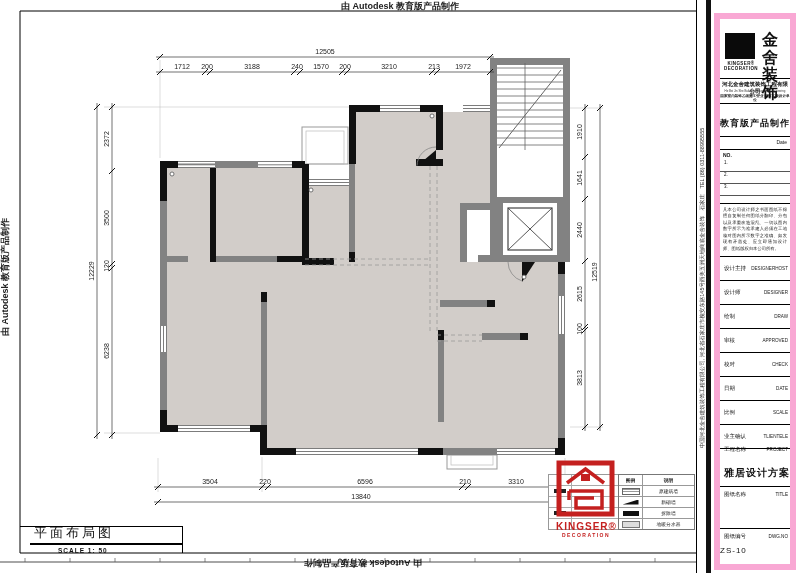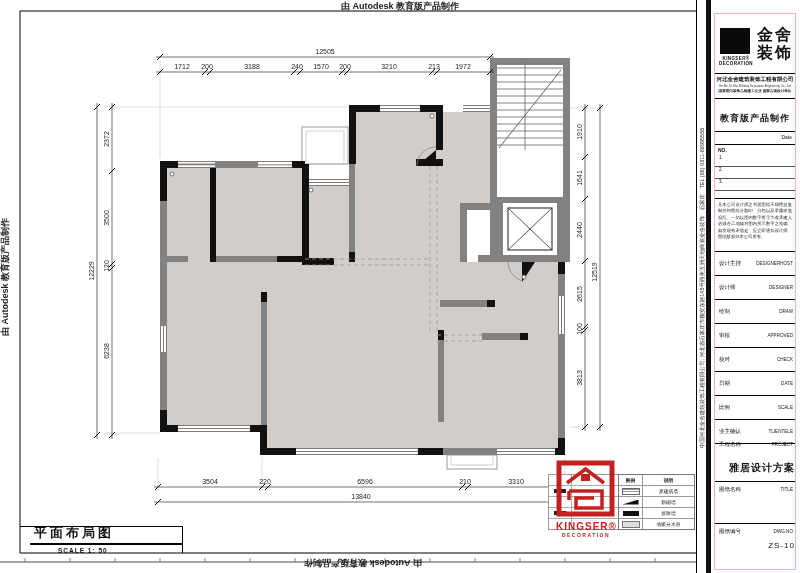--- a/index.html
+++ b/index.html
@@ -14,21 +14,21 @@
   .stamp-bottom{position:absolute;left:258px;top:556px;width:210px;text-align:center;
                 transform:rotate(180deg);font-size:9px;font-weight:bold;color:#222;}
   .stamp-right{position:absolute;left:785px;top:228px;white-space:nowrap;
                transform:rotate(90deg);transform-origin:0 0;font-size:8px;font-weight:bold;color:#222;}
   
   .titleblock{position:absolute;left:696px;top:0;width:104px;height:573px;
               border-left:1px solid #000;background:#fff;}
   .tb-bar{position:absolute;left:9px;top:0;width:5px;height:573px;background:#111;}
   .tb-addr{position:absolute;left:2px;top:568px;width:560px;white-space:nowrap;
            transform:rotate(-90deg);transform-origin:0 0;font-size:5.5px;color:#333;text-align:center;}
-  .tb-content{position:absolute;left:17px;top:13px;right:5px;bottom:3px;border:1px solid #f9a8d4;padding-left:20px;}
+  .tb-content{position:absolute;left:17px;top:13px;right:5px;bottom:3px;border:6px solid #f9a8d4;padding-left:20px;}
   .tb-content .abs{position:absolute;left:0;right:0;}
   .hr{position:absolute;left:0;right:0;height:0;border-top:1px solid #000;}
   .logo-sq{position:absolute;left:5px;top:14px;width:30px;height:26px;background:#0a0a0a;}
   .logo-en{position:absolute;left:1px;top:42px;width:40px;text-align:center;
            font-size:4.5px;font-weight:bold;letter-spacing:.4px;line-height:1.2;}
   .logo-cn{position:absolute;left:42px;top:12px;font-size:16px;font-weight:bold;
            line-height:1.1;font-family:"Liberation Serif",serif;letter-spacing:2px;}
   .tb-company{font-size:5.5px;font-weight:bold;text-align:center;}
   .tb-co-en{font-size:3.2px;text-align:center;color:#333;transform:scale(.9);}
   .tb-co-note{font-size:3.6px;font-weight:bold;text-align:center;}
@@ -37,24 +37,24 @@
   .tb-no{font-size:5px;padding-left:3px;font-weight:bold;}
   .revrow{height:11px;border-bottom:1px solid #555;font-size:4.5px;padding-left:4px;}
   .tb-disc{font-size:4.3px;line-height:1.5;text-align:justify;padding:2px 3px;color:#222;}
   .tbrow{position:relative;height:23px;border-bottom:1px solid #000;}
   .tbrow .cn{position:absolute;left:4px;top:8px;font-size:5.5px;}
   .tbrow .en{position:absolute;right:2px;top:9px;font-size:4.6px;color:#222;}
   .lblrow{position:relative;height:12px;}
   .lblrow .cn{position:absolute;left:4px;top:3px;font-size:5.5px;}
   .lblrow .en{position:absolute;right:2px;top:4px;font-size:4.6px;}
   .tb-value{font-size:10px;font-weight:bold;text-align:right;letter-spacing:1px;}
-  .tb-dwgno{font-size:8px;text-align:right;letter-spacing:1px;}
+  .tb-dwgno{font-size:8px;text-align:left;letter-spacing:1px;}
   
   .fdt{position:absolute;left:30px;top:524px;width:152px;}
-  .fdt .t{font-size:13px;font-weight:bold;font-family:"Liberation Serif",serif;letter-spacing:3px;padding-left:4px;}
+  .fdt .t{font-size:13px;font-weight:normal;font-family:"Liberation Serif",serif;letter-spacing:3px;padding-left:4px;}
   .fdt .u{height:2px;background:#000;margin-top:1px;}
   .fdt .s{font-size:6.5px;letter-spacing:1px;padding-left:28px;margin-top:2px;font-weight:bold;}
   .fdt-vline{position:absolute;left:182px;top:526px;width:1px;height:27px;background:#000;}
   .fdt-topline{position:absolute;left:20px;top:526px;width:162px;height:1px;background:#000;}
   .slogan{position:absolute;left:498px;top:531px;width:180px;font-size:15px;font-weight:bold;
           font-family:"Liberation Serif",serif;color:#222;letter-spacing:1px;}
   
   .legend{position:absolute;left:618px;top:474px;width:75px;background:#fff;
           border:1px solid #777;font-size:4.8px;}
   .lgrow{display:flex;height:10px;border-top:1px solid #999;align-items:center;}

